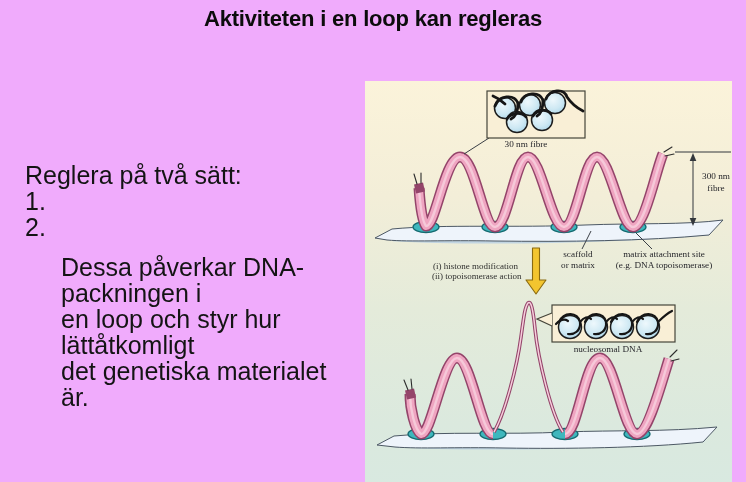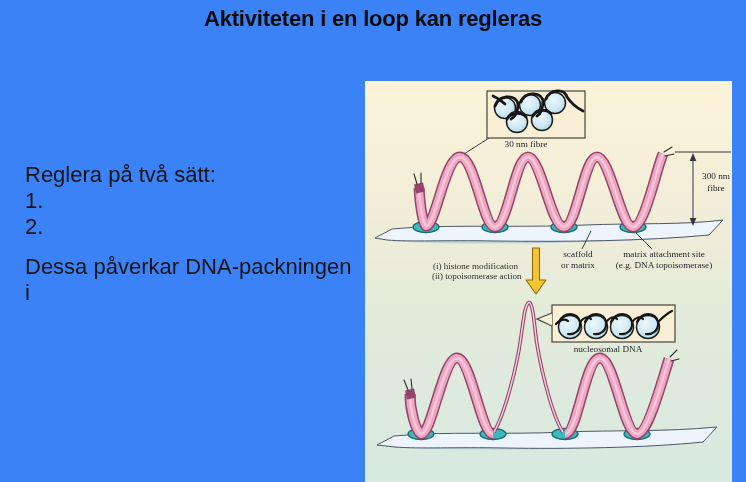--- a/index.html
+++ b/index.html
@@ -1,28 +1,28 @@
 <!DOCTYPE html>
 <html style="--bg-top: #fbf3da; --bg-bottom: #d6e9e2; --fibre-fill: #efa5c1; --fibre-outline: #94446a; --fibre-highlight: #f7cfdd; --attachment-teal: #3eb7bd; --attachment-outline: #156a70; --scaffold-fill: #eef4fb; --scaffold-outline: #4c5864; --arrow-yellow: #f3c52f; --arrow-outline: #8a6a10; --inset-bg: #f9efd6; --inset-border: #45453a;"><head>
 <meta charset="utf-8">
 <style>
   html,body{margin:0;padding:0;background:#ffffff;}
   body{width:746px;height:482px;overflow:hidden;font-family:"Liberation Sans",sans-serif;}
-  .slide{position:relative;width:746px;height:482px;background:#3b82f6;overflow:hidden;}
+  .slide{position:relative;width:746px;height:482px;background:#f0abfc;overflow:hidden;}
 
   .slide-title{
     position:absolute;top:6px;left:0;width:746px;text-align:center;
     font-size:22px;font-weight:bold;color:#0c0c0c;letter-spacing:-0.2px;
   }
 
   .left-text{position:absolute;left:25px;top:162px;width:335px;color:#141414;
-    font-size:22px;line-height:26px;}
+    font-size:25px;line-height:26px;}
   .list-row{display:flex;}
   .list-num{width:25px;flex:0 0 25px;}
-  .para{margin-top:14px;}
+  .para{margin-top:14px;margin-left:36px;}
 
   .diagram{
     position:absolute;left:365px;top:81px;width:367px;height:457px;
     background:linear-gradient(180deg,
       var(--bg-top,#fbf3da) 0%,
       #f3eed8 25%,
       #e4ebda 50%,
       #dbe9de 75%,
       var(--bg-bottom,#d6e9e2) 100%);
   }
@@ -60,20 +60,22 @@
   <div class="left-text">
     <div>Reglera på två sätt:</div>
     <div class="list-row">
       <span class="list-num">1.</span>
     </div>
     <div class="list-row">
       <span class="list-num">2.</span>
     </div>
     <div class="para">
       <div>Dessa påverkar DNA-packningen i</div>
+      <div>en loop och styr hur lättåtkomligt</div>
+      <div>det genetiska materialet är.</div>
     </div>
   </div>
 
   <div class="diagram">
     <svg width="367" height="383" viewBox="0 0 367 383">
       <defs>
         <radialGradient id="beadGrad" cx="40%" cy="35%" r="75%">
           <stop offset="0%" stop-color="#eef8fc"></stop>
           <stop offset="60%" stop-color="#cde8f3"></stop>
           <stop offset="100%" stop-color="#a9d4e8"></stop>

